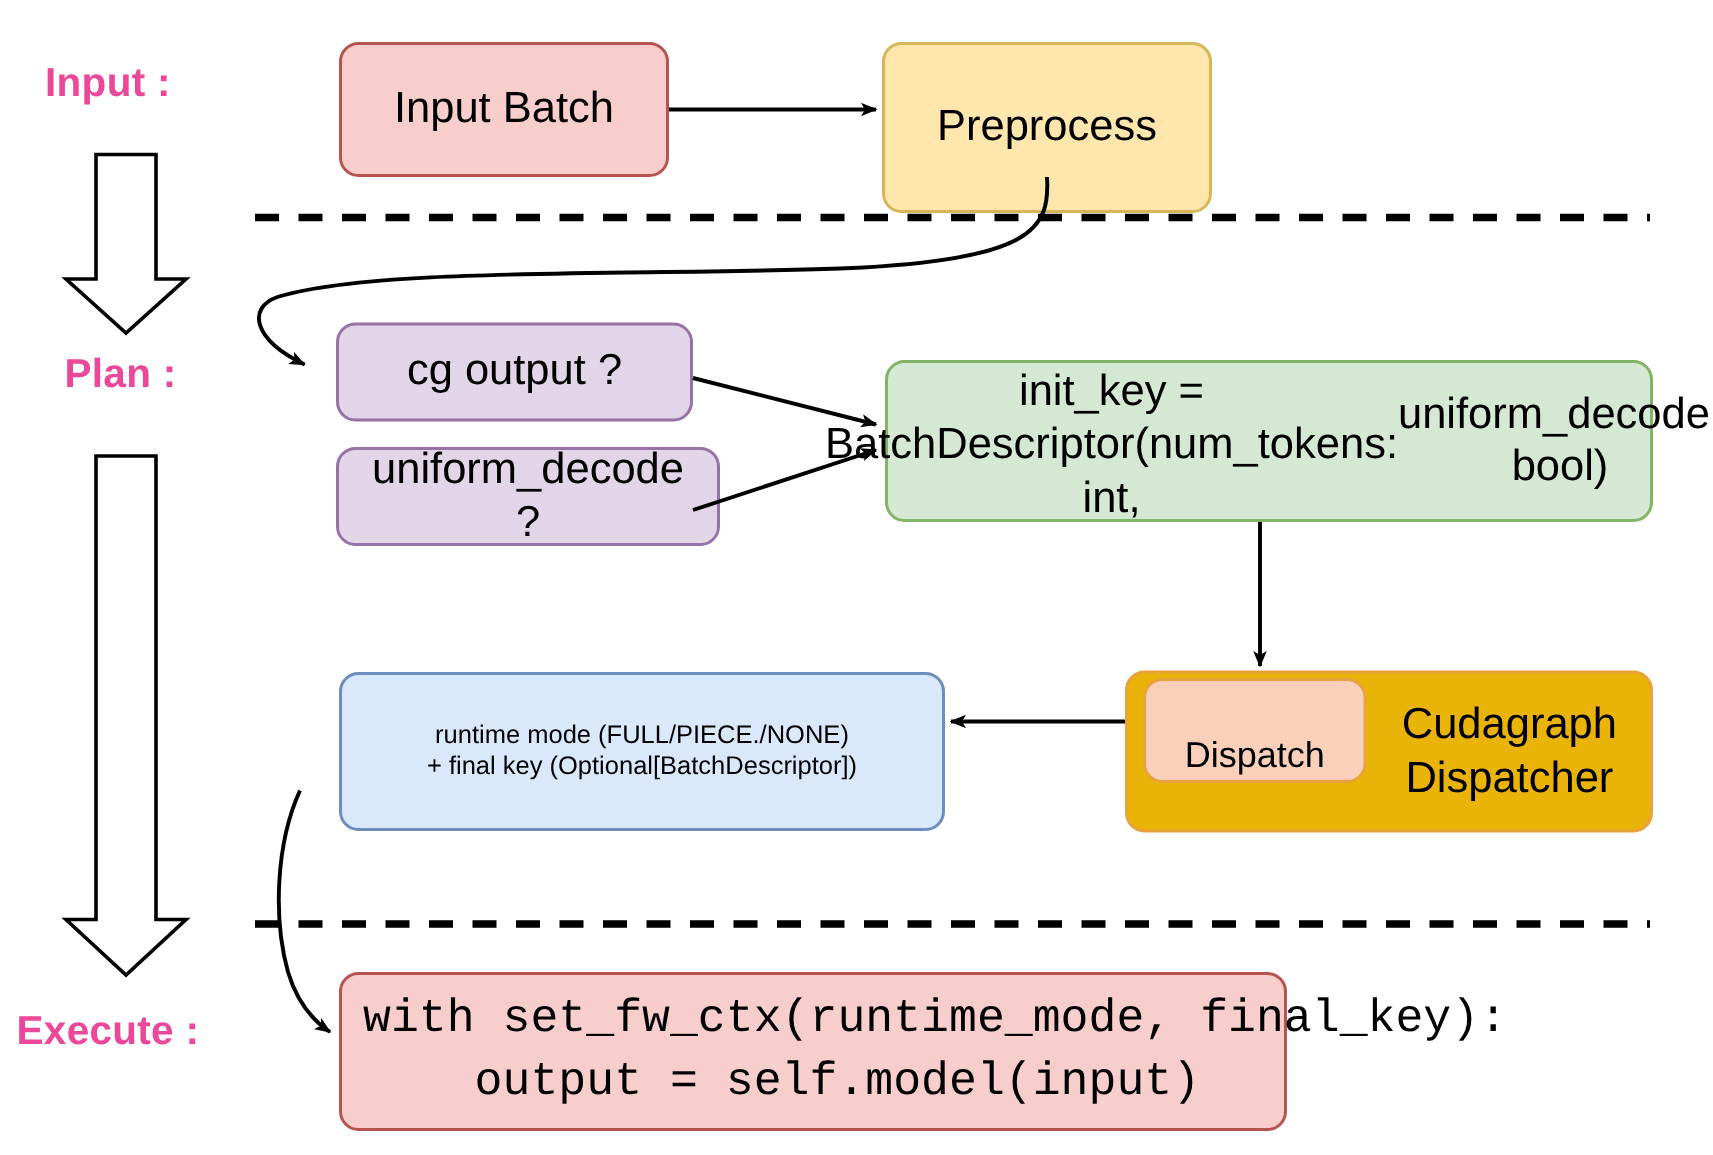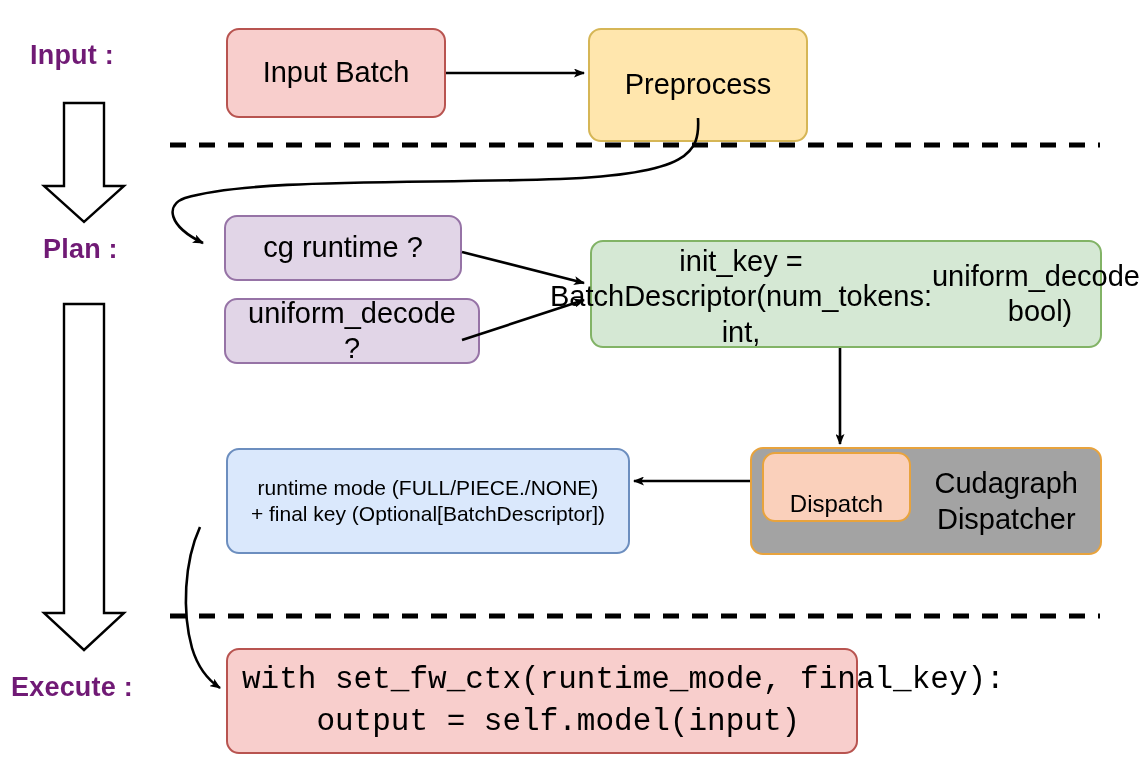--- a/index.html
+++ b/index.html
@@ -1,35 +1,35 @@
 <!DOCTYPE html>
 <html><head>
 <meta charset="utf-8">
 <style>
   html,body{margin:0;padding:0;background:#ffffff;}
   body{width:1142px;height:770px;overflow:hidden;
        font-family:"Liberation Sans",sans-serif;}
   #stage{position:relative;width:1142px;height:770px;background:#fff;}
 
   
-  .lane-label{position:absolute;font-weight:bold;font-size:27px;color:#701a75;
+  .lane-label{position:absolute;font-weight:bold;font-size:27px;color:#ec4899;
               white-space:nowrap;letter-spacing:.2px;}
 
   
   .node{position:absolute;box-sizing:border-box;border-radius:13px;
         border:2px solid #000;display:flex;align-items:center;
         justify-content:center;text-align:center;color:#000;
         font-size:29px;line-height:1.22;padding:2px 10px;}
 
   .n-input    {background:#f8cecc;border-color:#b85450;}
   .n-prepro   {background:#ffe6ad;border-color:#d6b656;}
   .n-purple   {background:#e1d5e7;border-color:#9673a6;}
   .n-green    {background:#d5e8d4;border-color:#82b366;}
   .n-blue     {background:#dae8fc;border-color:#6c8ebf;}
-  .n-outer-or {background:#a3a3a3;border-color:#e8a33d;}
+  .n-outer-or {background:#eab308;border-color:#e8a33d;}
   .n-inner-or {background:#fad0bb;border-color:#e8a33d;}
   .n-code     {background:#f8cecc;border-color:#b85450;
                font-family:"Liberation Mono","DejaVu Sans Mono",monospace;
                font-size:31px;justify-content:flex-start;text-align:left;
                padding-left:14px;line-height:1.34;white-space:pre;}
 
   
   #wires{position:absolute;left:0;top:0;width:1142px;height:770px;
          pointer-events:none;}
   .wire{fill:none;stroke:#000;stroke-width:2.6;}
@@ -49,21 +49,21 @@
 
   <div class="node n-input" style="left:226px;top:28px;width:220px;height:90px;">
     <span>Input Batch</span>
   </div>
 
   <div class="node n-prepro" style="left:588px;top:28px;width:220px;height:114px;">
     <span>Preprocess</span>
   </div>
 
   <div class="node n-purple" style="left:224px;top:215px;width:238px;height:66px;">
-    <span>cg runtime ?</span>
+    <span>cg output ?</span>
   </div>
 
   <div class="node n-purple" style="left:224px;top:298px;width:256px;height:66px;">
     <span>uniform_decode ?</span>
   </div>
 
   <div class="node n-green" style="left:590px;top:240px;width:512px;height:108px;
               flex-direction:row;justify-content:center;">
     <span style="align-self:flex-start;padding-left:6px;">init_key = BatchDescriptor(num_tokens: int,</span>
     <span>uniform_decode: bool)</span>
@@ -78,21 +78,21 @@
       <div>Dispatcher</div>
     </div>
   </div>
 
   <div class="node n-inner-or" style="left:762px;top:452px;width:149px;height:70px;
               font-size:24px;align-items:flex-end;">
     <span>Dispatch</span>
   </div>
 
   <div class="node n-blue" style="left:226px;top:448px;width:404px;height:106px;
-              flex-direction:column;justify-content:center;font-size:21px;">
+              flex-direction:column;justify-content:center;font-size:17px;">
     <span>runtime mode (FULL/PIECE./NONE)</span>
     <span>+ final key (Optional[BatchDescriptor])</span>
   </div>
 
   <div class="node n-code" style="left:226px;top:648px;width:632px;height:106px;
               flex-direction:column;align-items:flex-start;justify-content:center;">
     <span>with set_fw_ctx(runtime_mode, final_key):</span>
     <span>    output = self.model(input)</span>
   </div>
 

